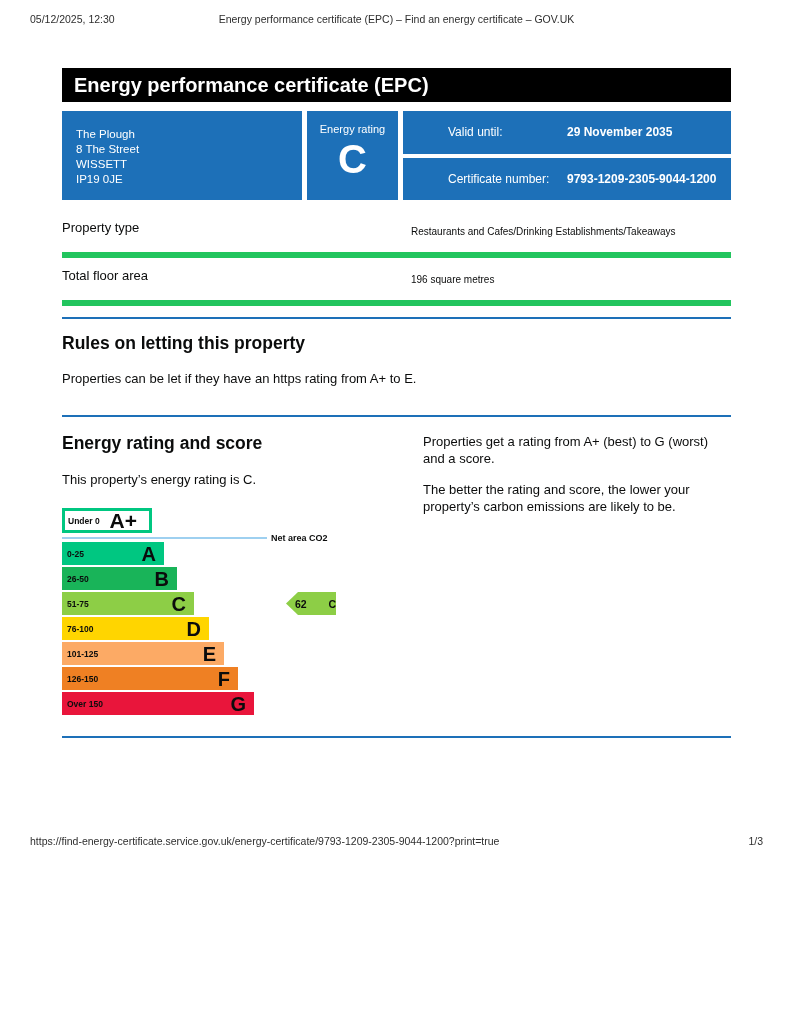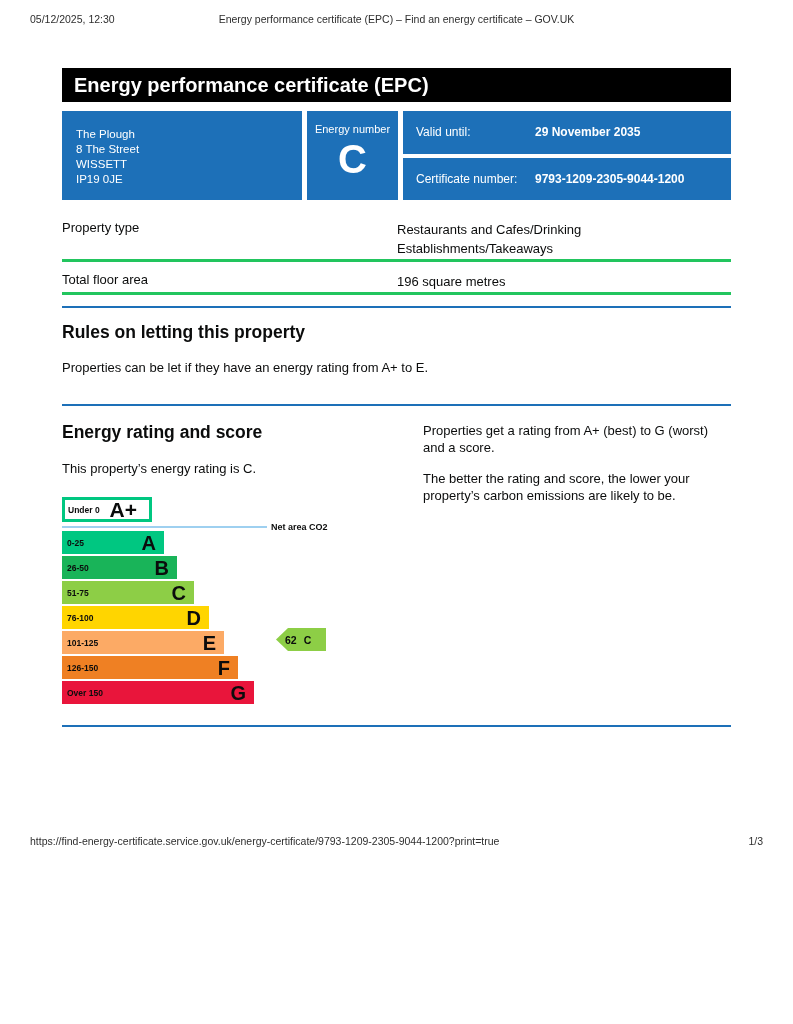--- a/index.html
+++ b/index.html
@@ -27,27 +27,27 @@
 
   .summary-row { margin-top:9px; display:flex; gap:5px; height:89px; }
   .blue-box { background:#1d70b8; color:#ffffff; }
   .addr-box { width:240px; padding:16px 14px; font-size:11.5px; line-height:1.3; }
   .rating-box { width:91px; display:flex; flex-direction:column; align-items:center;
     padding-top:12px; }
   .rating-box .rb-label { font-size:11px; }
   .rating-box .rb-value { font-size:40px; font-weight:bold; line-height:1.1; margin-top:2px; }
   .right-boxes { flex:1; display:flex; flex-direction:column; gap:4px; }
   .kv-box { flex:1; display:flex; align-items:center; padding:0 0 0 13px; font-size:12px; }
-  .kv-box .kv-label { width:119px; }
+  .kv-box .kv-label { width:119px;margin-left:32px; }
   .kv-box .kv-value { font-weight:bold; }
 
   .ptable { margin-top:10px; }
-  .ptable .trow { display:flex; border-bottom:3px solid #22c55e; padding:10px 0 1px; }
+  .ptable .trow { display:flex; border-bottom:6px solid #22c55e; padding:10px 0 8px;gap:14px; }
   .ptable .tlabel { width:335px; font-size:13px; line-height:16px; }
-  .ptable .tvalue { max-width:280px; font-size:13px; line-height:19px; }
+  .ptable .tvalue { max-width:280px; font-size:10px; line-height:24px; }
 
   .blue-rule { height:2px; background:#1d70b8; border:0; }
   .rule-1 { margin-top:11px; }
   .rule-2 { margin-top:28px; }
   .rule-3 { margin-top:19px; }
 
   h2.section-heading { font-size:17.5px; font-weight:bold; margin-top:14px; }
   .rules-body { margin-top:16px; font-size:13px; line-height:17px; }
 
   .two-col { display:flex; margin-top:2px; }
@@ -61,25 +61,25 @@
   .epc-chart { position:relative; width:340px; margin-top:20px; }
   .band-row { height:23px; margin-bottom:2px; display:flex; align-items:center; }
   .band-row .range { font-size:8.5px; font-weight:bold; padding-left:5px; white-space:nowrap; }
   .band-row .grade { font-size:20px; font-weight:bold; margin-left:auto; padding-right:8px; line-height:1; }
   .band-row.aplus { height:25px; margin-bottom:1px; border:3px solid #00c781; background:#ffffff; }
   .band-row.aplus .range { padding-left:3px; }
   .band-row.aplus .grade { font-size:21px; padding-right:12px; }
   .netzero-row { height:8px; margin-bottom:0; display:flex; align-items:center; }
   .nz-line { display:inline-block; height:2px; }
   .nz-label { font-size:9px; font-weight:bold; margin-left:4px; white-space:nowrap; }
-  .score-arrow { position:absolute; left:214px; width:50px; height:23px;
-    display:flex; align-items:center; justify-content:flex-start; gap:7px;
+  .score-arrow { position:absolute; left:224px; width:50px; height:23px;
+    display:flex; align-items:center; justify-content:space-between; gap:7px;
     padding-left:9px; font-size:10.5px; font-weight:bold; color:#0b0c0c;
     -webkit-clip-path:polygon(0% 50%, 24% 0%, 100% 0%, 100% 100%, 24% 100%);
-    clip-path:polygon(0% 50%, 24% 0%, 100% 0%, 100% 100%, 24% 100%);margin-top:47px; }
+    clip-path:polygon(0% 50%, 24% 0%, 100% 0%, 100% 100%, 24% 100%); }
 </style>
 </head>
 <body>
 
 <div class="page">
 
   <div class="print-header">
     <span class="ph-date">05/12/2025, 12:30</span>
     <span class="ph-title">Energy performance certificate (EPC) – Find an energy certificate – GOV.UK</span>
   </div>
@@ -91,21 +91,21 @@
     </div>
 
     <div class="summary-row">
       <div class="blue-box addr-box" style="background: rgb(29, 112, 184);">
         <div>The Plough</div>
         <div>8 The Street</div>
         <div>WISSETT</div>
         <div>IP19 0JE</div>
       </div>
       <div class="blue-box rating-box" style="background: rgb(29, 112, 184);">
-        <span class="rb-label">Energy number</span>
+        <span class="rb-label">Energy rating</span>
         <span class="rb-value">C</span>
       </div>
       <div class="right-boxes">
         <div class="blue-box kv-box" style="background: rgb(29, 112, 184);">
           <span class="kv-label">Valid until:</span>
           <span class="kv-value">29 November 2035</span>
         </div>
         <div class="blue-box kv-box" style="background: rgb(29, 112, 184);">
           <span class="kv-label">Certificate number:</span>
           <span class="kv-value">9793-1209-2305-9044-1200</span>
@@ -120,21 +120,21 @@
       </div>
       <div class="trow">
         <div class="tlabel">Total floor area</div>
         <div class="tvalue">196 square metres</div>
       </div>
     </div>
 
     <hr class="blue-rule rule-1" style="background: rgb(29, 112, 184);">
 
     <h2 class="section-heading">Rules on letting this property</h2>
-    <p class="rules-body">Properties can be let if they have an energy rating from A+ to E.</p>
+    <p class="rules-body">Properties can be let if they have an https rating from A+ to E.</p>
 
     <hr class="blue-rule rule-2" style="background: rgb(29, 112, 184);">
 
     <div class="two-col">
       <div class="col-left">
         <h2 class="section-heading">Energy rating and score</h2>
         <p class="rating-intro">This property’s energy rating is C.</p>
         <div class="epc-chart">
             <div class="band-row aplus" style="width: 90px; background: rgb(255, 255, 255); border-color: rgb(0, 199, 129);">
               <span class="range">Under 0</span>

